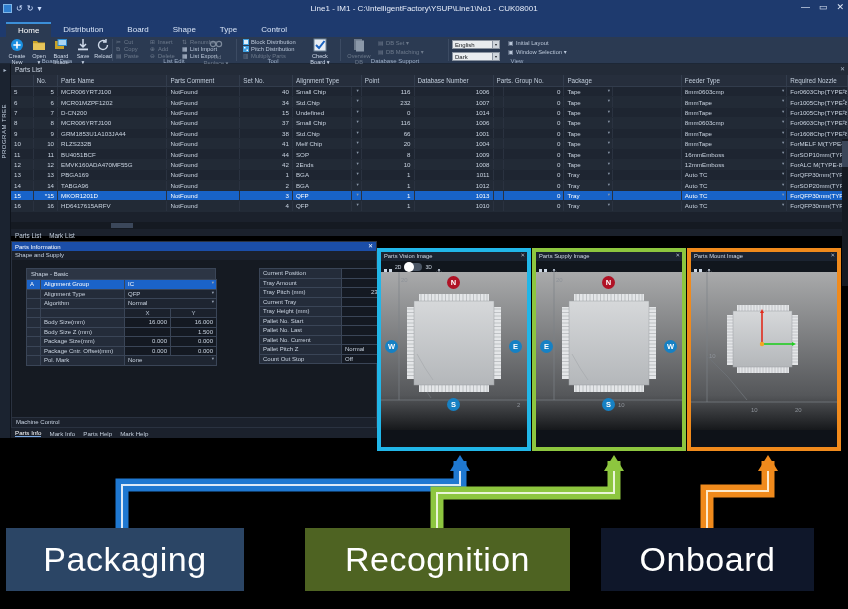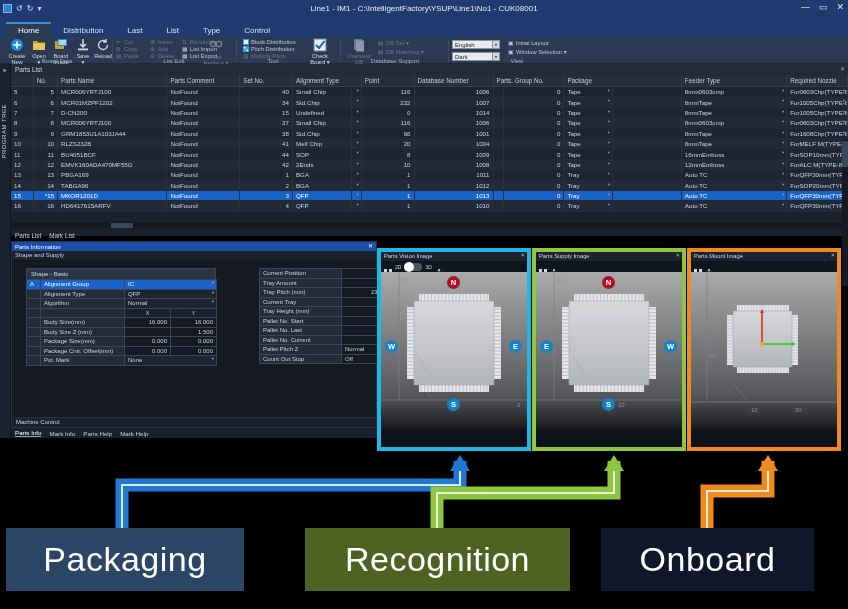--- a/index.html
+++ b/index.html
@@ -18,21 +18,21 @@
               font-size:8px; color:#e8eefa; }
   .winbtns { position:absolute; right:4px; top:2px; display:flex; gap:9px; color:#dfe8f7;
              font-size:9px; line-height:10px; }
   .helprow { position:absolute; right:6px; top:24px; display:flex; gap:5px; align-items:center; }
   .helprow .circ { width:11px; height:11px; border-radius:50%; background:#2f7fd0;
                    color:#fff; font-size:8px; text-align:center; line-height:11px; }
   .helprow .chev { color:#cfe0ff; font-size:8px; }
 
   
   .ribbon-tabs { position:absolute; left:0; top:22px; width:848px; height:15px;
-                 background:#1e3a6e; display:flex; align-items:flex-end; padding-left:6px; }
+                 background:#1e3a6e; display:flex; align-items:center; padding-left:6px; }
   .rtab { font-size:8px; color:#d8e4f6; padding:2px 12px 2px 12px; }
   .rtab.active { background:#2b3a52; color:#ffffff; border-top:2px solid #3c8fd8; }
   .ribbon { position:absolute; left:0; top:37px; width:848px; height:27px;
             background:#2b3a52; border-bottom:1px solid #1d2736; }
   .rgroup { position:absolute; top:0; height:27px; }
   .rgroup .glabel { position:absolute; bottom:0px; width:100%; text-align:center;
                     font-size:6px; color:#9fb0c8; }
   .bigbtn { position:absolute; top:1px; width:26px; text-align:center; color:#cfdaea;
             font-size:5.6px; line-height:6.2px; }
   .bigbtn .ic { display:block; margin:0 auto 1px; width:14px; height:14px; }
@@ -177,22 +177,22 @@
   </div>
   <div class="helprow">
     <span class="chev">⌃</span>
     <span class="circ">?</span>
     <span class="chev">▾</span>
   </div>
 
   <div class="ribbon-tabs">
     <div class="rtab active">Home</div>
     <div class="rtab">Distribution</div>
-    <div class="rtab">Last</div>
-    <div class="rtab">List</div>
+    <div class="rtab">Board</div>
+    <div class="rtab">Shape</div>
     <div class="rtab">Type</div>
     <div class="rtab">Control</div>
   </div>
 
   <div class="ribbon">
 
     <div class="rgroup" style="left:4px; width:106px;">
       <div class="bigbtn" style="left:0px;">
         <span class="ic">
           <svg width="14" height="14" viewBox="0 0 14 14">

